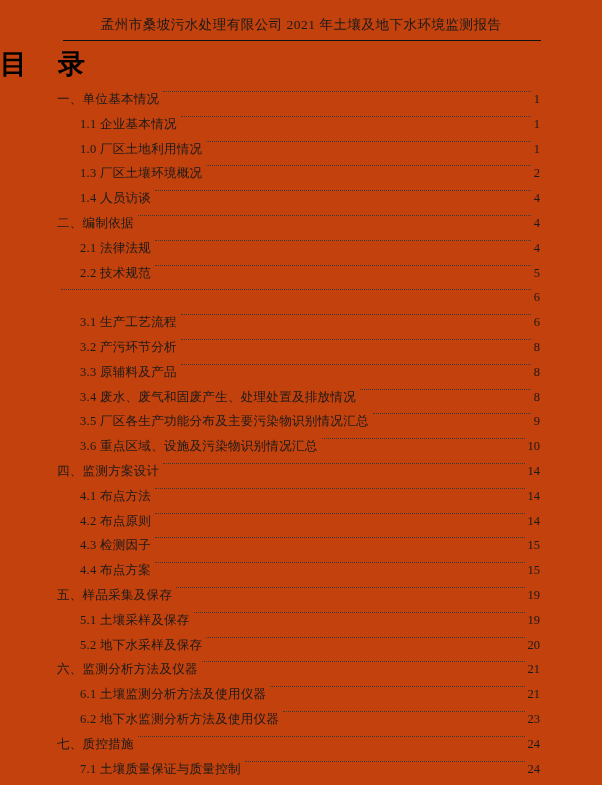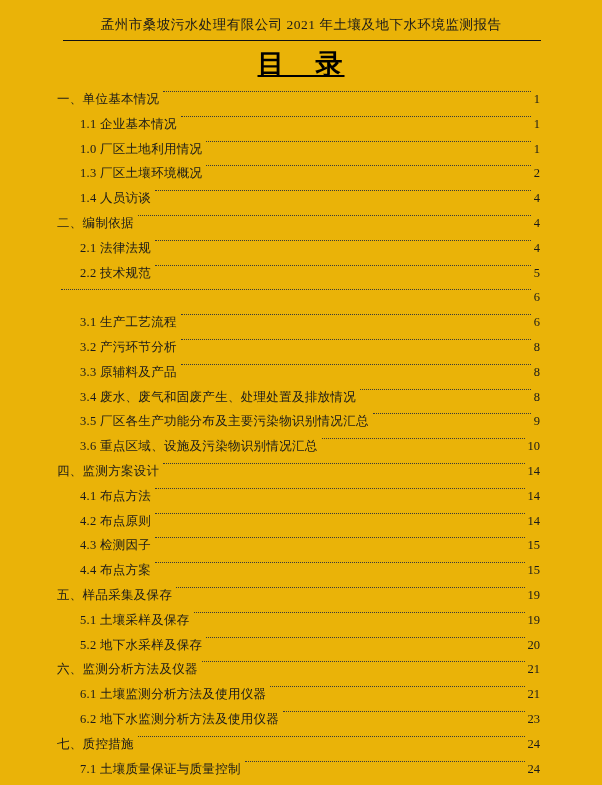--- a/index.html
+++ b/index.html
@@ -4,21 +4,21 @@
 <style>
   html, body {
     margin: 0;
     padding: 0;
     background: #ffffff;
   }
   .page {
     position: relative;
     width: 602px;
     height: 785px;
-    background: #eab308;
+    background: #c2410c;
     color: #1a1a1a;
     font-family: "Liberation Serif", "DejaVu Serif", serif;
     box-sizing: border-box;
     overflow: hidden;
   }
   .header {
     padding-top: 16px;
   }
   .header-text {
     text-align: center;
@@ -29,27 +29,26 @@
     white-space: nowrap;
   }
   .header-rule {
     margin: 6px auto 0 63px;
     width: 478px;
     height: 0;
     border-top: 1.8px solid #111;
   }
   .toc-title {
     margin: 6px 0 4px 0;
-    text-align: center;
+    text-align: left;
     font-size: 27px;
     font-weight: bold;
     line-height: 34px;
     color: #000;
     letter-spacing: 2px;
-    text-decoration: underline;
   }
   .toc {
     padding: 2px 62px 0 57px;
     font-size: 12.5px;
   }
   .toc-row {
     display: flex;
     height: 24.8px;
     line-height: 24.8px;
     white-space: nowrap;

